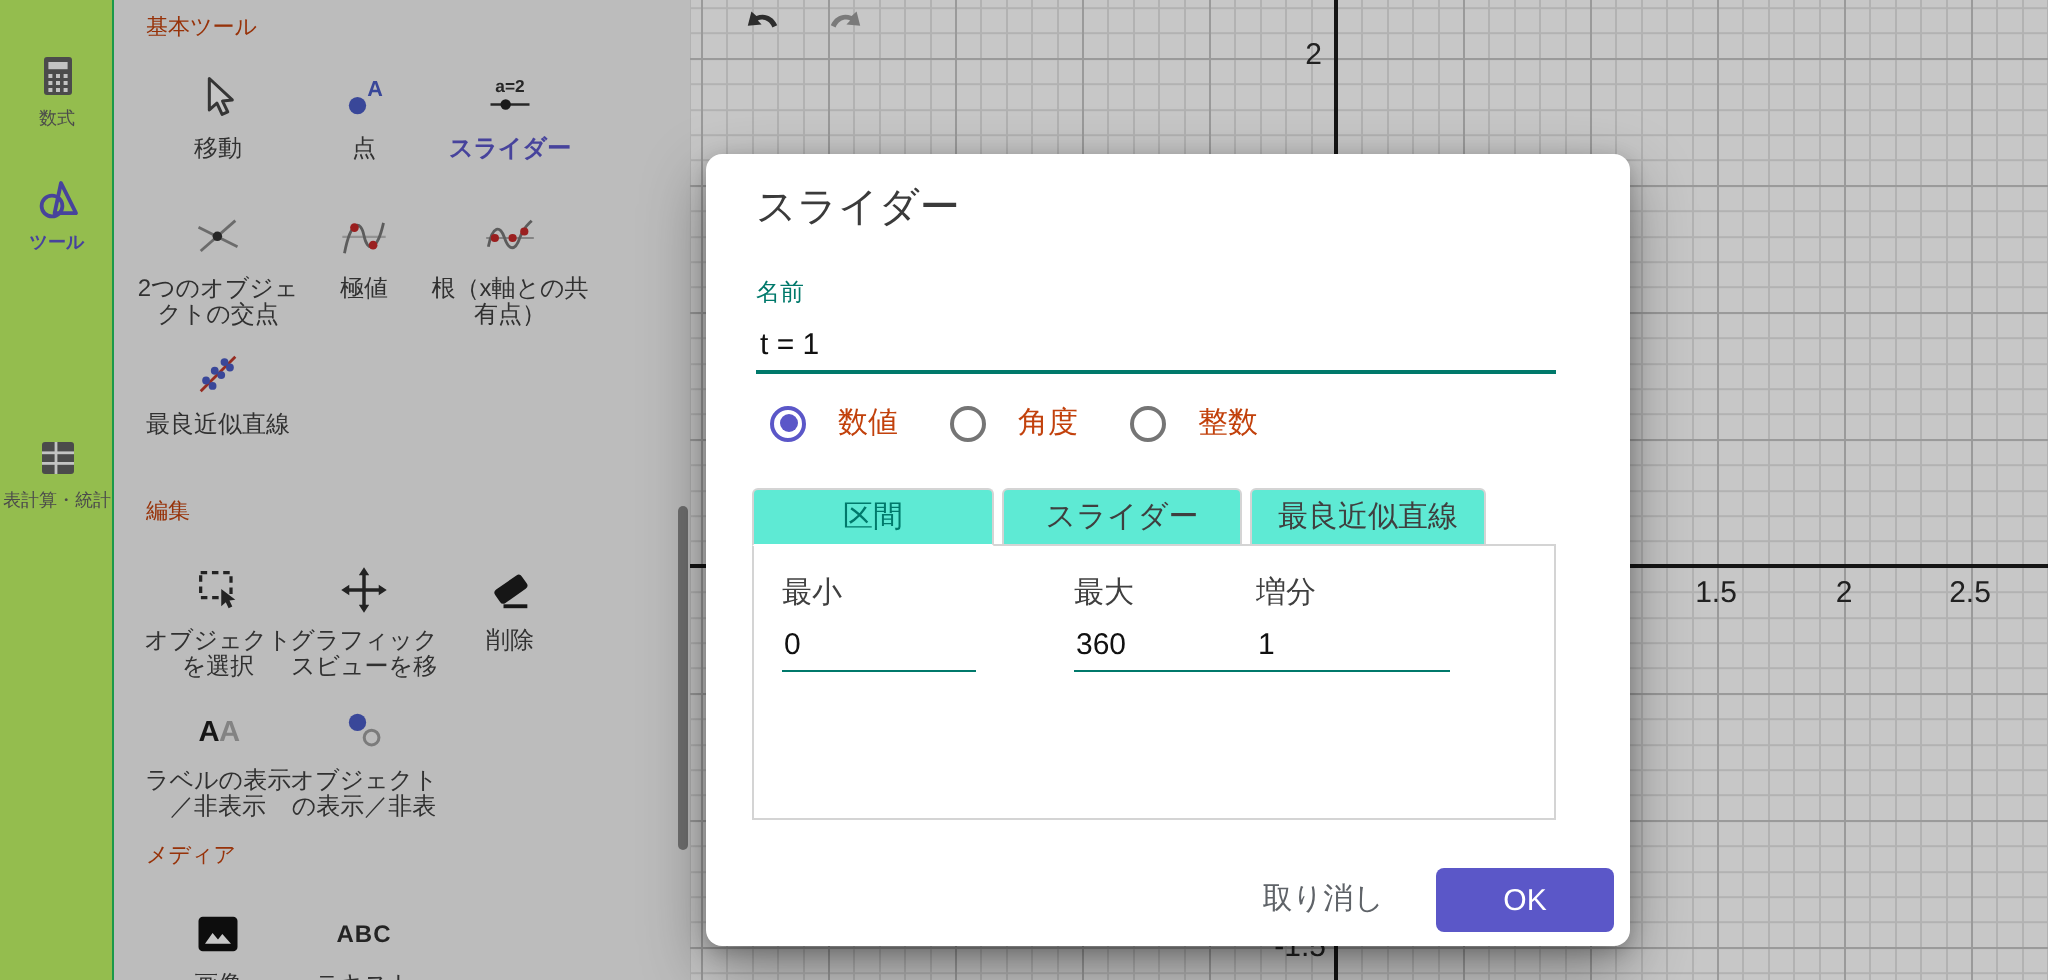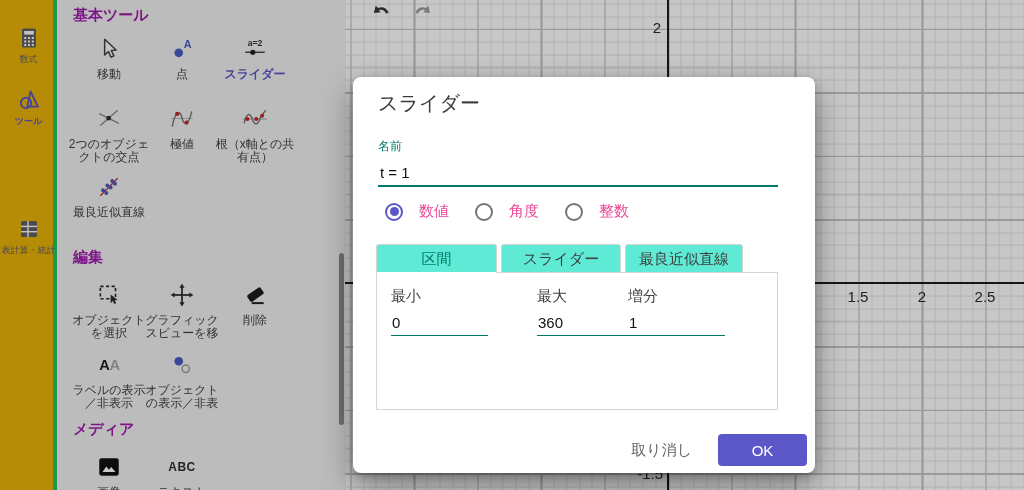--- a/index.html
+++ b/index.html
@@ -1,28 +1,28 @@
 <!DOCTYPE html>
 <html><head>
 <meta charset="utf-8">
 <style>
   html,body{margin:0;padding:0;background:#888;}
   *{box-sizing:border-box;font-family:"Liberation Sans","DejaVu Sans",sans-serif;}
   #app{position:relative;width:1024px;height:490px;overflow:hidden;background:#fff;}
 
   
-  .rail{position:absolute;left:0;top:0;width:57px;height:490px;background:#eab308;border-right:4px solid #22c55e;z-index:1;}
+  .rail{position:absolute;left:0;top:0;width:57px;height:490px;background:#bef264;border-right:1px solid #22c55e;z-index:1;}
   .rail-item{position:absolute;left:0;width:57px;display:flex;flex-direction:column;align-items:center;cursor:pointer;}
   .rail-item .ri-icon{width:24px;height:24px;}
   .rail-item .ri-label{font-size:9px;color:#616161;margin-top:3px;white-space:nowrap;}
   .rail-item.active .ri-label{color:#5b57c8;font-weight:bold;}
 
   
   .tool-panel{position:absolute;left:57px;top:0;width:288px;height:490px;background:#f1f1f1;z-index:1;}
-  .tp-header{position:absolute;left:16px;font-size:15px;font-weight:bold;color:#a21caf;}
+  .tp-header{position:absolute;left:16px;font-size:11px;font-weight:normal;color:#c2410c;}
   .tool-item{position:absolute;width:76px;display:flex;flex-direction:column;align-items:center;cursor:pointer;}
   .tool-item .ti-icon{width:30px;height:30px;display:flex;align-items:center;justify-content:center;}
   .tool-item .ti-label{font-size:12px;line-height:13px;color:#3f3f3f;text-align:center;margin-top:4px;width:84px;}
   .tool-item.active .ti-label{color:#5b57c8;font-weight:bold;}
   .abc-glyph{font-size:12px;font-weight:bold;color:#2f2f2f;letter-spacing:.5px;}
   .panel-scrollbar{position:absolute;left:339px;top:253px;width:5px;height:172px;background:#8f8f8f;border-radius:3px;z-index:2;}
 
   
   .graph{position:absolute;left:345px;top:0;width:679px;height:490px;background:#fff;
     background-image:
@@ -45,21 +45,21 @@
   
   .dialog{position:absolute;left:353px;top:77px;width:462px;height:396px;background:#fff;border-radius:8px;
     box-shadow:0 12px 32px rgba(0,0,0,.38),0 3px 10px rgba(0,0,0,.22);z-index:10;}
   .dlg-title{position:absolute;left:25px;top:13px;font-size:20px;color:#3b3b3b;}
   .dlg-name-label{position:absolute;left:25px;top:61px;font-size:12px;color:#00796b;}
   .dlg-name-input{position:absolute;left:25px;top:82px;width:400px;height:28px;border:none;border-bottom:2px solid #00796b;font-size:15px;color:#111;padding:0 2px;}
   .radio-row{position:absolute;left:32px;top:125px;display:flex;align-items:center;}
   .radio{width:18px;height:18px;border-radius:50%;border:2px solid #757575;position:relative;cursor:pointer;flex:none;}
   .radio.sel{border-color:#5b57c8;}
   .radio.sel::after{content:"";position:absolute;left:2.5px;top:2.5px;width:9px;height:9px;border-radius:50%;background:#5b57c8;}
-  .radio-label{font-size:15px;color:#ec4899;margin-left:16px;margin-right:26px;cursor:pointer;}
+  .radio-label{font-size:15px;color:#c2410c;margin-left:16px;margin-right:26px;cursor:pointer;}
   .tabs{position:absolute;left:23px;top:167px;display:flex;gap:4px;}
   .tab{height:29px;line-height:27px;text-align:center;font-size:15px;color:#3f3f3f;background:#5eead4;border:1px solid #d4d4d4;border-radius:3px 3px 0 0;cursor:pointer;}
   .tab.t1{width:121px;}.tab.t2{width:120px;}.tab.t3{width:118px;}
   .tab.active{color:#00796b;border-bottom-color:#fff;position:relative;z-index:2;}
   .tab-panel{position:absolute;left:23px;top:195px;width:402px;height:138px;border:1px solid #d4d4d4;background:#fff;}
   .field{position:absolute;top:14px;width:98px;}
   .field .f-label{font-size:15px;color:#3f3f3f;}
   .field .f-input{width:97px;border:none;border-bottom:1.5px solid #00796b;font-size:15px;color:#111;margin-top:8px;padding:0 1px 4px 1px;background:transparent;}
   .f1{left:14px;}.f2{left:133px;margin-left:27px;}.f3{left:251px;}
   .dlg-cancel{position:absolute;right:115px;top:357px;height:32px;line-height:32px;font-size:15px;color:#5f6368;background:none;border:none;cursor:pointer;padding:0 8px;}

